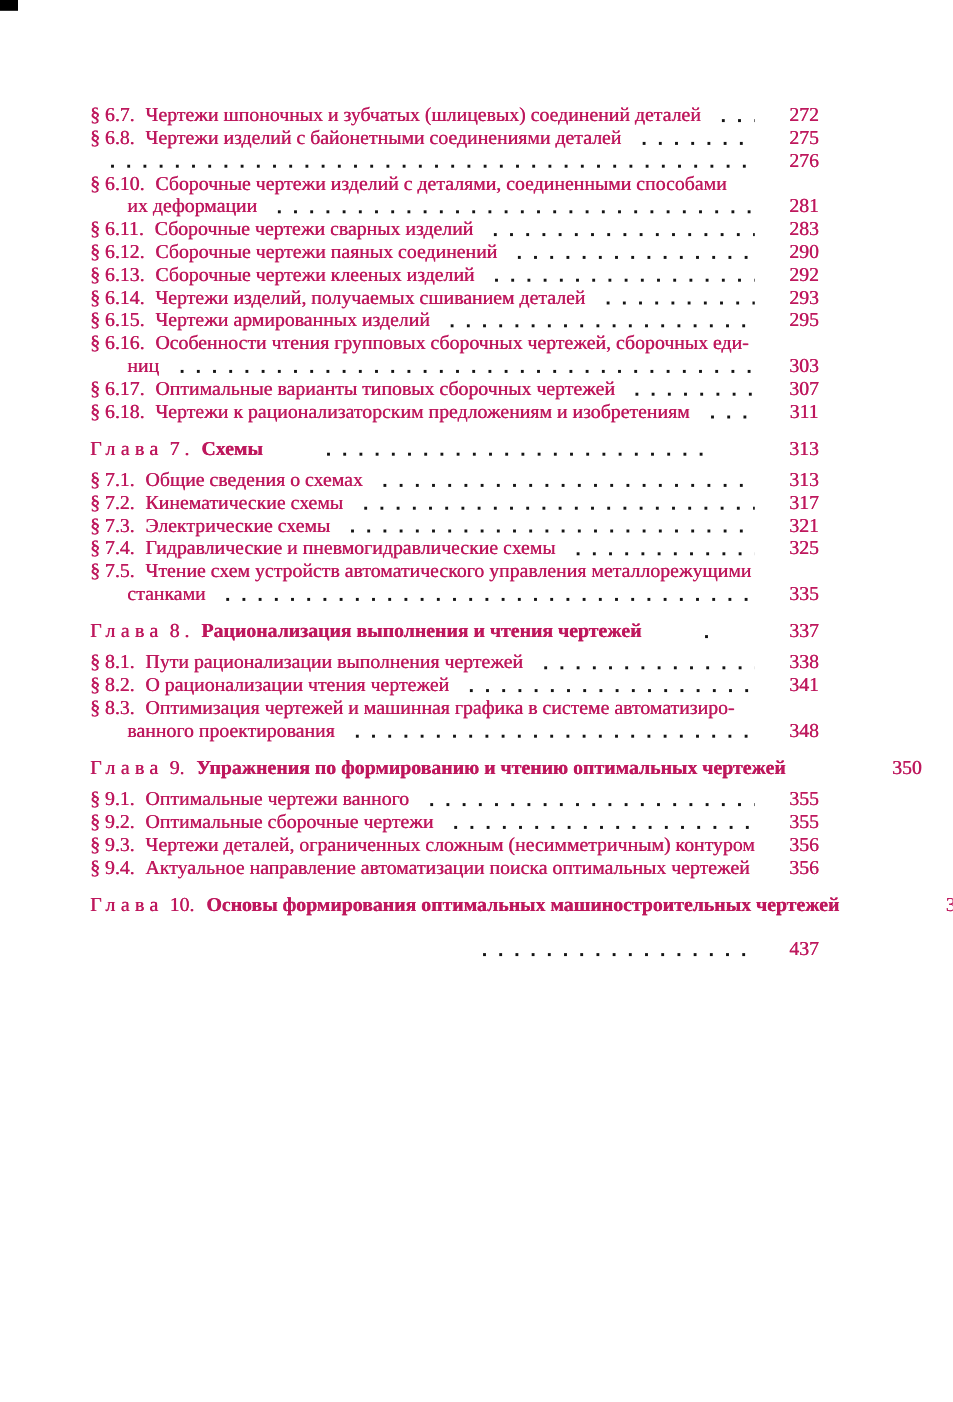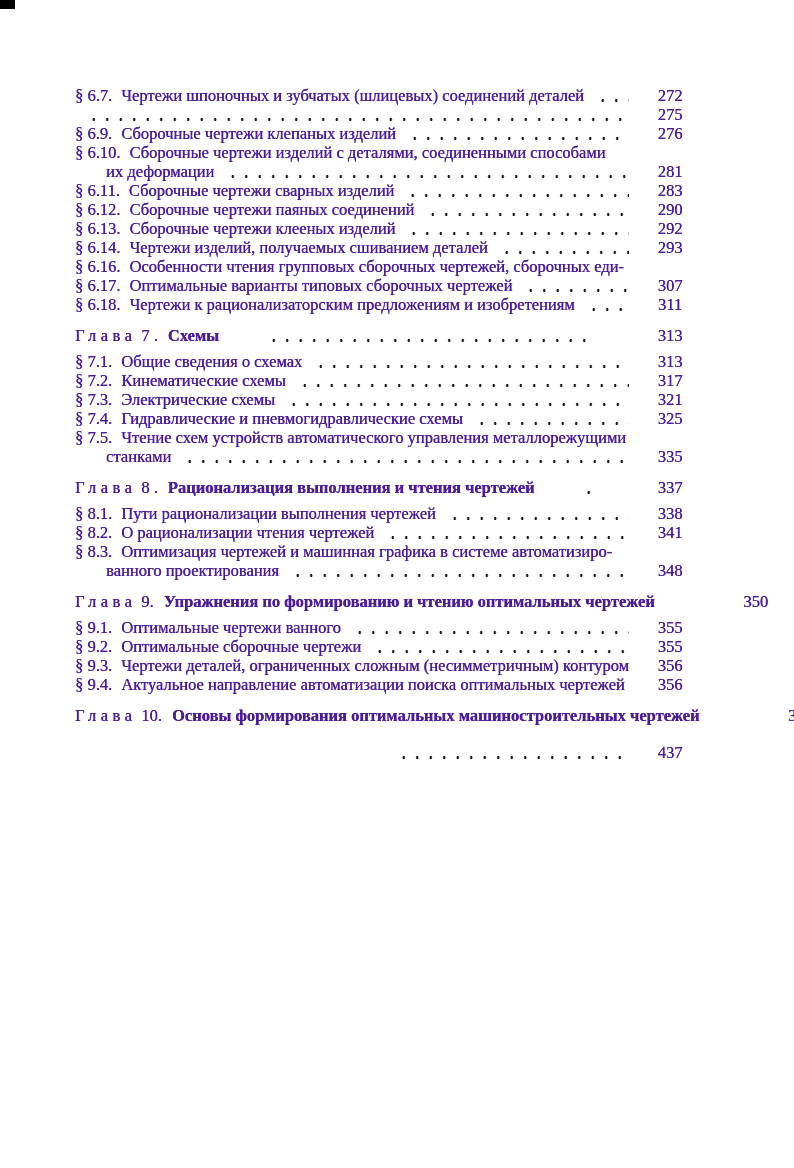--- a/index.html
+++ b/index.html
@@ -3,21 +3,21 @@
 <meta charset="utf-8">
 <style>
   * { margin:0; padding:0; box-sizing:border-box; }
   html, body { background:#ffffff; }
   .page {
     position:relative;
     width:794px; height:1168px;
     background:#ffffff;
     overflow:hidden;
     font-family:"Liberation Serif", serif;
-    color:#4c1d95;
+    color:#be185d;
   }
   .scan-mark { position:absolute; left:0; top:0; width:15px; height:9px; background:#000; }
   .content {
     position:absolute; left:75px; top:86px; width:618px;
     text-shadow:0.35px 0 currentColor; 
   }
   .row { display:flex; align-items:baseline; line-height:19px; font-size:16.5px; }
   .text { white-space:nowrap; }
   .lbl { margin-right:9px; }
   .cont { padding-left:31px; }
@@ -43,25 +43,25 @@
 <div class="page">
   <div class="scan-mark"></div>
   <div class="content">
     <div>
         <div class="row">
           <span class="text"><span class="lbl">§ 6.7.</span><span>Чертежи шпоночных и зубчатых (шлицевых) соединений деталей</span></span>
           <span class="leader"></span>
           <span class="pg">272</span>
         </div>
         <div class="row">
+          <span class="text"><span class="lbl">§ 6.8.</span><span>Чертежи изделий с байонетными соединениями деталей</span></span>
           <span class="leader"></span>
           <span class="pg">275</span>
         </div>
         <div class="row">
-          <span class="text"><span class="lbl">§ 6.9.</span><span>Сборочные чертежи клепаных изделий</span></span>
           <span class="leader"></span>
           <span class="pg">276</span>
         </div>
         <div class="row">
           <span class="text"><span class="lbl">§ 6.10.</span><span>Сборочные чертежи изделий с деталями, соединенными способами</span></span>
           <span class="spacer"></span>
         </div>
         <div class="row">
           <span class="text cont">их деформации</span>
           <span class="leader"></span>
@@ -81,22 +81,32 @@
           <span class="text"><span class="lbl">§ 6.13.</span><span>Сборочные чертежи клееных изделий</span></span>
           <span class="leader"></span>
           <span class="pg">292</span>
         </div>
         <div class="row">
           <span class="text"><span class="lbl">§ 6.14.</span><span>Чертежи изделий, получаемых сшиванием деталей</span></span>
           <span class="leader"></span>
           <span class="pg">293</span>
         </div>
         <div class="row">
+          <span class="text"><span class="lbl">§ 6.15.</span><span>Чертежи армированных изделий</span></span>
+          <span class="leader"></span>
+          <span class="pg">295</span>
+        </div>
+        <div class="row">
           <span class="text"><span class="lbl">§ 6.16.</span><span>Особенности чтения групповых сборочных чертежей, сборочных еди-</span></span>
           <span class="spacer"></span>
+        </div>
+        <div class="row">
+          <span class="text cont">ниц</span>
+          <span class="leader"></span>
+          <span class="pg">303</span>
         </div>
         <div class="row">
           <span class="text"><span class="lbl">§ 6.17.</span><span>Оптимальные варианты типовых сборочных чертежей</span></span>
           <span class="leader"></span>
           <span class="pg">307</span>
         </div>
         <div class="row">
           <span class="text"><span class="lbl">§ 6.18.</span><span>Чертежи к рационализаторским предложениям и изобретениям</span></span>
           <span class="leader"></span>
           <span class="pg">311</span>

